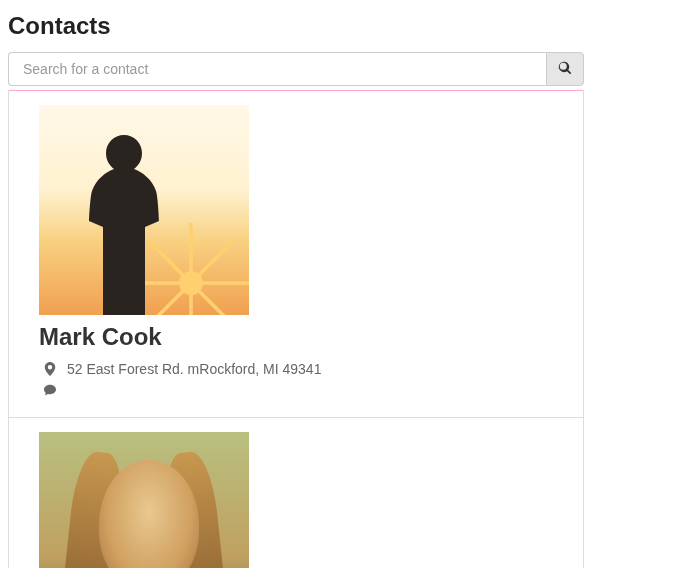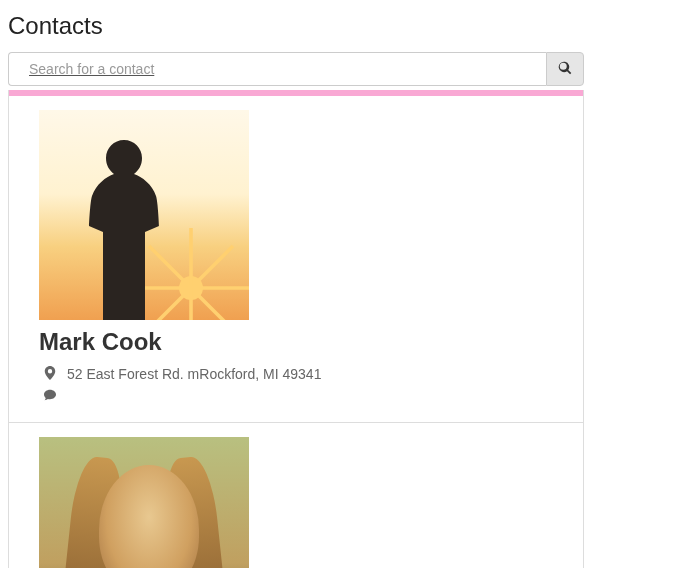--- a/index.html
+++ b/index.html
@@ -5,40 +5,39 @@
   * { box-sizing: border-box; margin: 0; padding: 0; }
   body {
     font-family: -apple-system, BlinkMacSystemFont, "Segoe UI", Helvetica, Arial, sans-serif;
     color: #333;
     background: #fff;
     width: 700px;
     padding: 6px 8px;
   }
   .page-title {
     font-size: 24px;
-    font-weight: 400;
+    font-weight: 700;
     color: #222;
     margin: 6px 0 12px 0;
   }
   .search-row {
     display: flex;
     width: 576px;
     height: 34px;
     margin-bottom: 4px;
   }
   .search-input {
     flex: 1;
     border: 1px solid #ccc;
     border-right: none;
     border-radius: 4px 0 0 4px;
-    padding: 6px 20px;
+    padding: 6px 14px;
     font-size: 14px;
     color: #555;
     outline: none;
-    text-decoration: underline;
   }
   .search-input::placeholder { color: #999; }
   .search-btn {
     width: 38px;
     background: #e6e6e6;
     border: 1px solid #ccc;
     border-radius: 0 4px 4px 0;
     display: flex;
     align-items: center;
     justify-content: center;
@@ -49,38 +48,38 @@
   .contacts-list {
     width: 576px;
     border: 1px solid #ddd;
     border-top: none;
     overflow: hidden;
   }
   .contact-card {
     padding: 14px 30px 14px 30px;
     border-top: 1px solid #ddd;
   }
-  .contact-card:first-child { border-top: 6px solid #f9a8d4; }
+  .contact-card:first-child { border-top: 1px solid #f9a8d4; }
   .contact-photo {
     width: 210px;
     height: 210px;
     background: #e0c080;
     margin-bottom: 8px;
     position: relative;
     overflow: hidden;
   }
   .contact-name {
     font-size: 24px;
     font-weight: 700;
     color: #333;
     margin: 6px 0 10px 0;
   }
   .contact-line {
     display: flex;
-    align-items: flex-start;
+    align-items: center;
     color: #666;
     font-size: 14px;
     margin: 6px 0;
   }
   .contact-line .ico {
     width: 22px;
     display: flex;
     justify-content: center;
     margin-right: 6px;
   }

